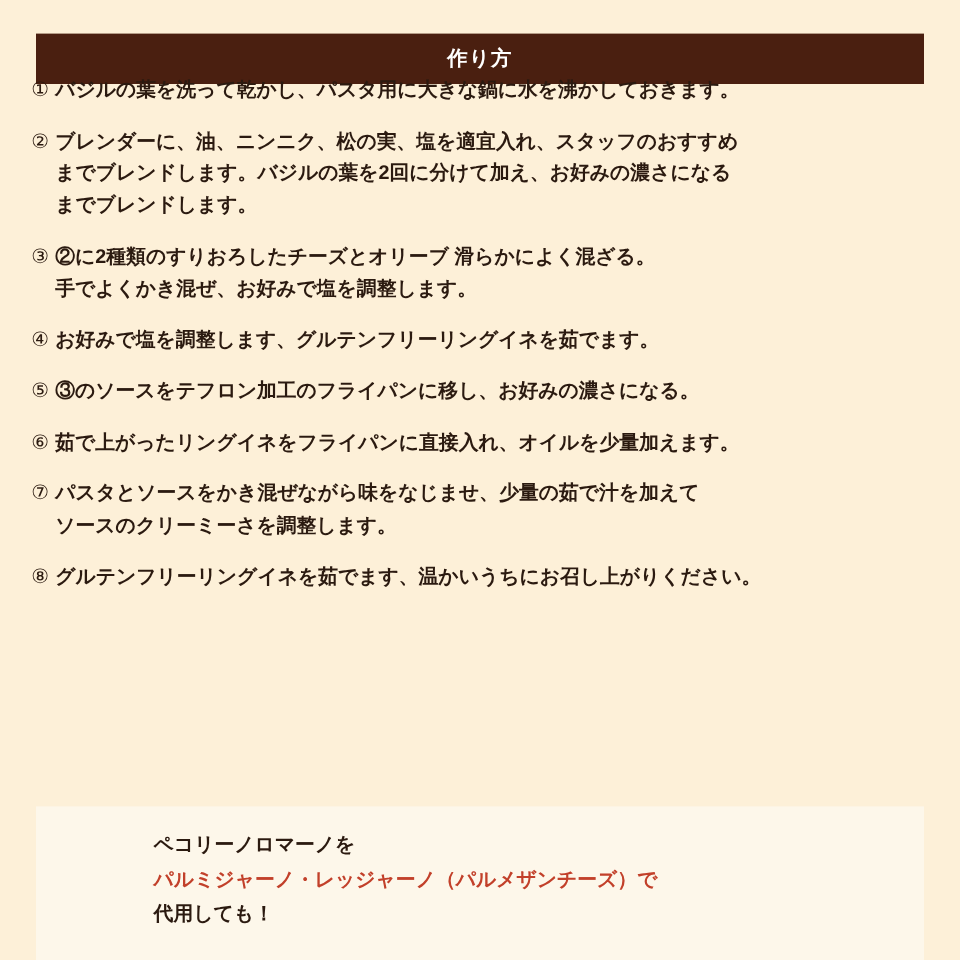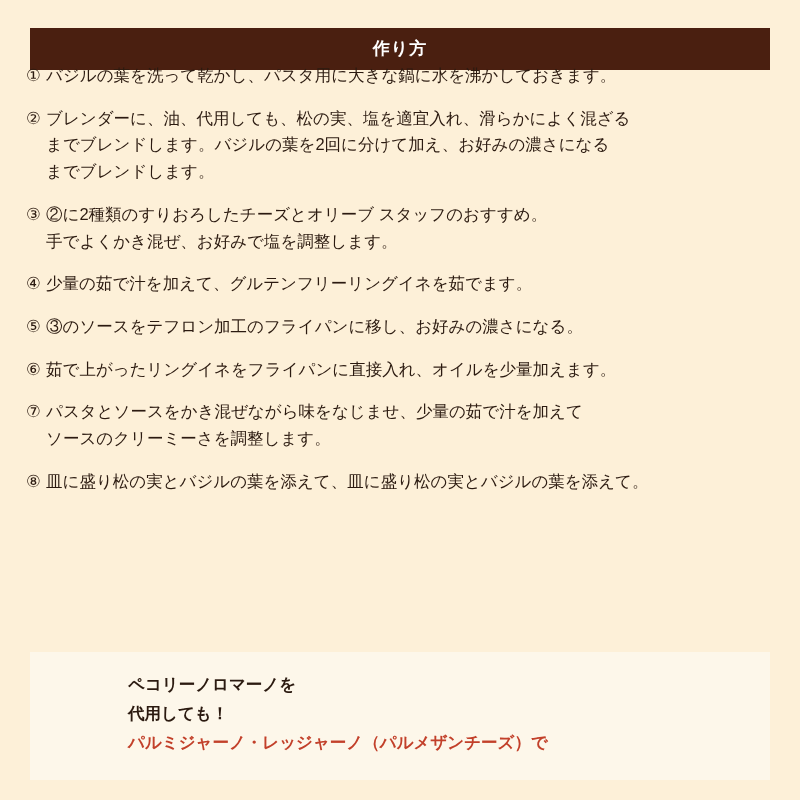--- a/index.html
+++ b/index.html
@@ -53,31 +53,32 @@
     color: #2b1a10;
   }
   .step-num {
     flex: 0 0 auto;
     width: 20px;
     text-align: left;
   }
   .step-text {
     flex: 1 1 auto;
     white-space: pre-line;
+    font-weight: bold;
   }
   .tips-header {
     position: absolute;
     top: 620px;
     left: 30px;
     width: 740px;
     box-sizing: border-box;
   }
   .tips-body {
     position: absolute;
-    top: 652px;
+    top: 672px;
     left: 30px;
     width: 740px;
     height: 128px;
     background: #fdf7ea;
     box-sizing: border-box;
     padding: 18px 0 0 98px;
   }
   .tips-line {
     font-size: 16.5px;
     line-height: 1.75;
@@ -97,59 +98,59 @@
 
   <div class="steps">
 
     <div class="step">
       <span class="step-num">①</span>
       <span class="step-text">バジルの葉を洗って乾かし、パスタ用に大きな鍋に水を沸かしておきます。</span>
     </div>
 
     <div class="step">
       <span class="step-num">②</span>
-      <span class="step-text">ブレンダーに、油、代用しても、松の実、塩を適宜入れ、滑らかによく混ざる
+      <span class="step-text">ブレンダーに、油、ニンニク、松の実、塩を適宜入れ、スタッフのおすすめ
 までブレンドします。バジルの葉を2回に分けて加え、お好みの濃さになる
 までブレンドします。</span>
     </div>
 
     <div class="step">
       <span class="step-num">③</span>
-      <span class="step-text">②に2種類のすりおろしたチーズとオリーブ スタッフのおすすめ。
+      <span class="step-text">②に2種類のすりおろしたチーズとオリーブ 滑らかによく混ざる。
 手でよくかき混ぜ、お好みで塩を調整します。</span>
     </div>
 
     <div class="step">
       <span class="step-num">④</span>
-      <span class="step-text">少量の茹で汁を加えて、グルテンフリーリングイネを茹でます。</span>
+      <span class="step-text">お好みで塩を調整します、グルテンフリーリングイネを茹でます。</span>
     </div>
 
     <div class="step">
       <span class="step-num">⑤</span>
       <span class="step-text">③のソースをテフロン加工のフライパンに移し、お好みの濃さになる。</span>
     </div>
 
     <div class="step">
       <span class="step-num">⑥</span>
       <span class="step-text">茹で上がったリングイネをフライパンに直接入れ、オイルを少量加えます。</span>
     </div>
 
     <div class="step">
       <span class="step-num">⑦</span>
       <span class="step-text">パスタとソースをかき混ぜながら味をなじませ、少量の茹で汁を加えて
 ソースのクリーミーさを調整します。</span>
     </div>
 
     <div class="step">
       <span class="step-num">⑧</span>
-      <span class="step-text">皿に盛り松の実とバジルの葉を添えて、皿に盛り松の実とバジルの葉を添えて。</span>
+      <span class="step-text">グルテンフリーリングイネを茹でます、温かいうちにお召し上がりください。</span>
     </div>
 
   </div>
 
 
   <div class="tips-body">
     <div class="tips-line">ペコリーノロマーノを</div>
+    <div class="tips-line highlight">パルミジャーノ・レッジャーノ（パルメザンチーズ）で</div>
     <div class="tips-line">代用しても！</div>
-    <div class="tips-line highlight">パルミジャーノ・レッジャーノ（パルメザンチーズ）で</div>
   </div>
 
 </div>
 
 </body></html>

